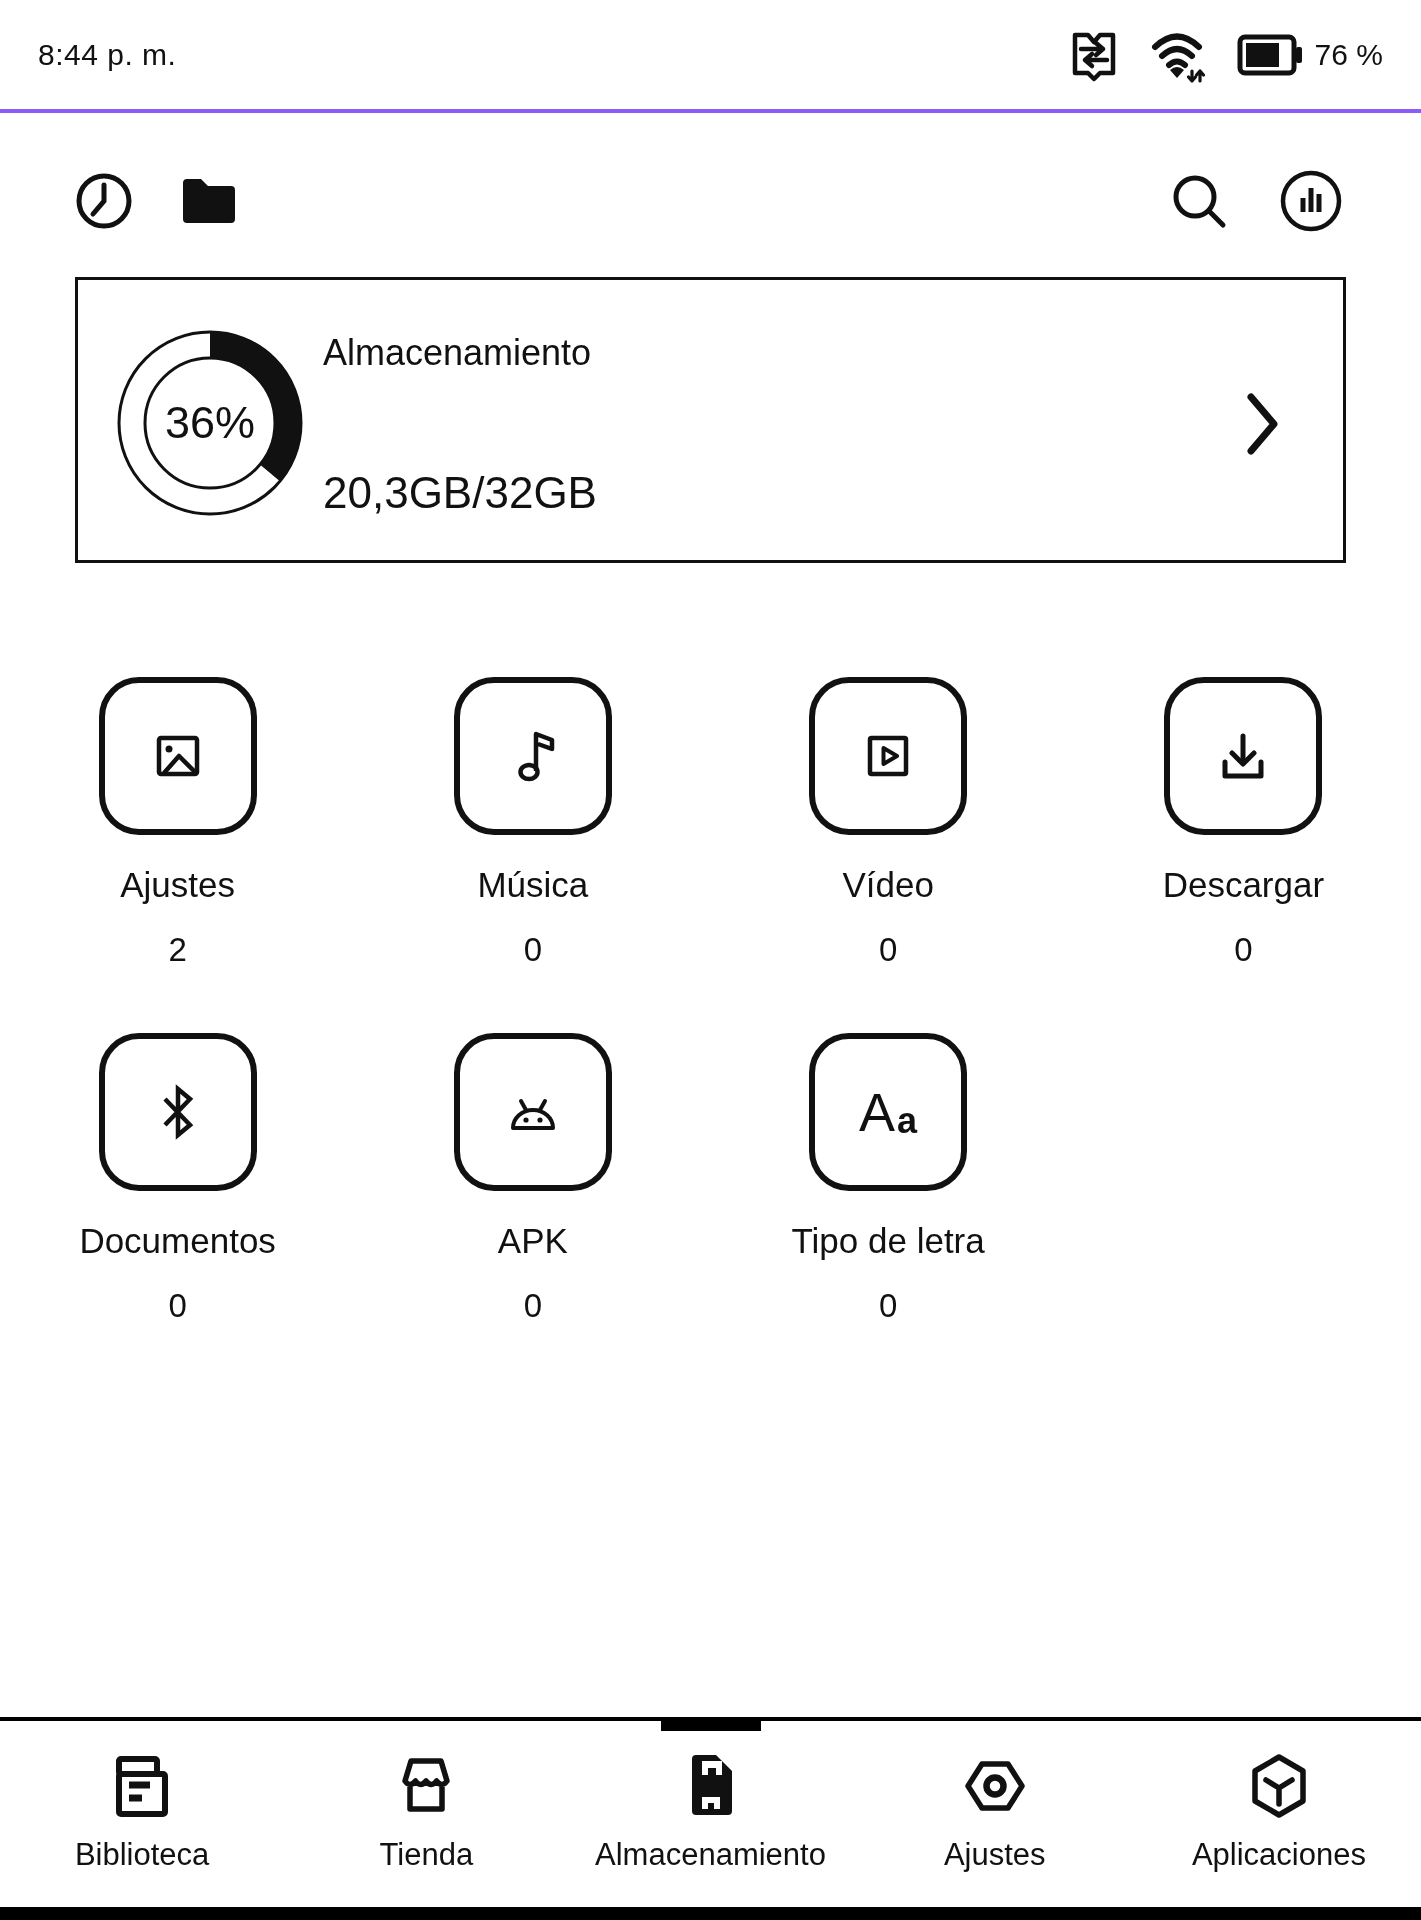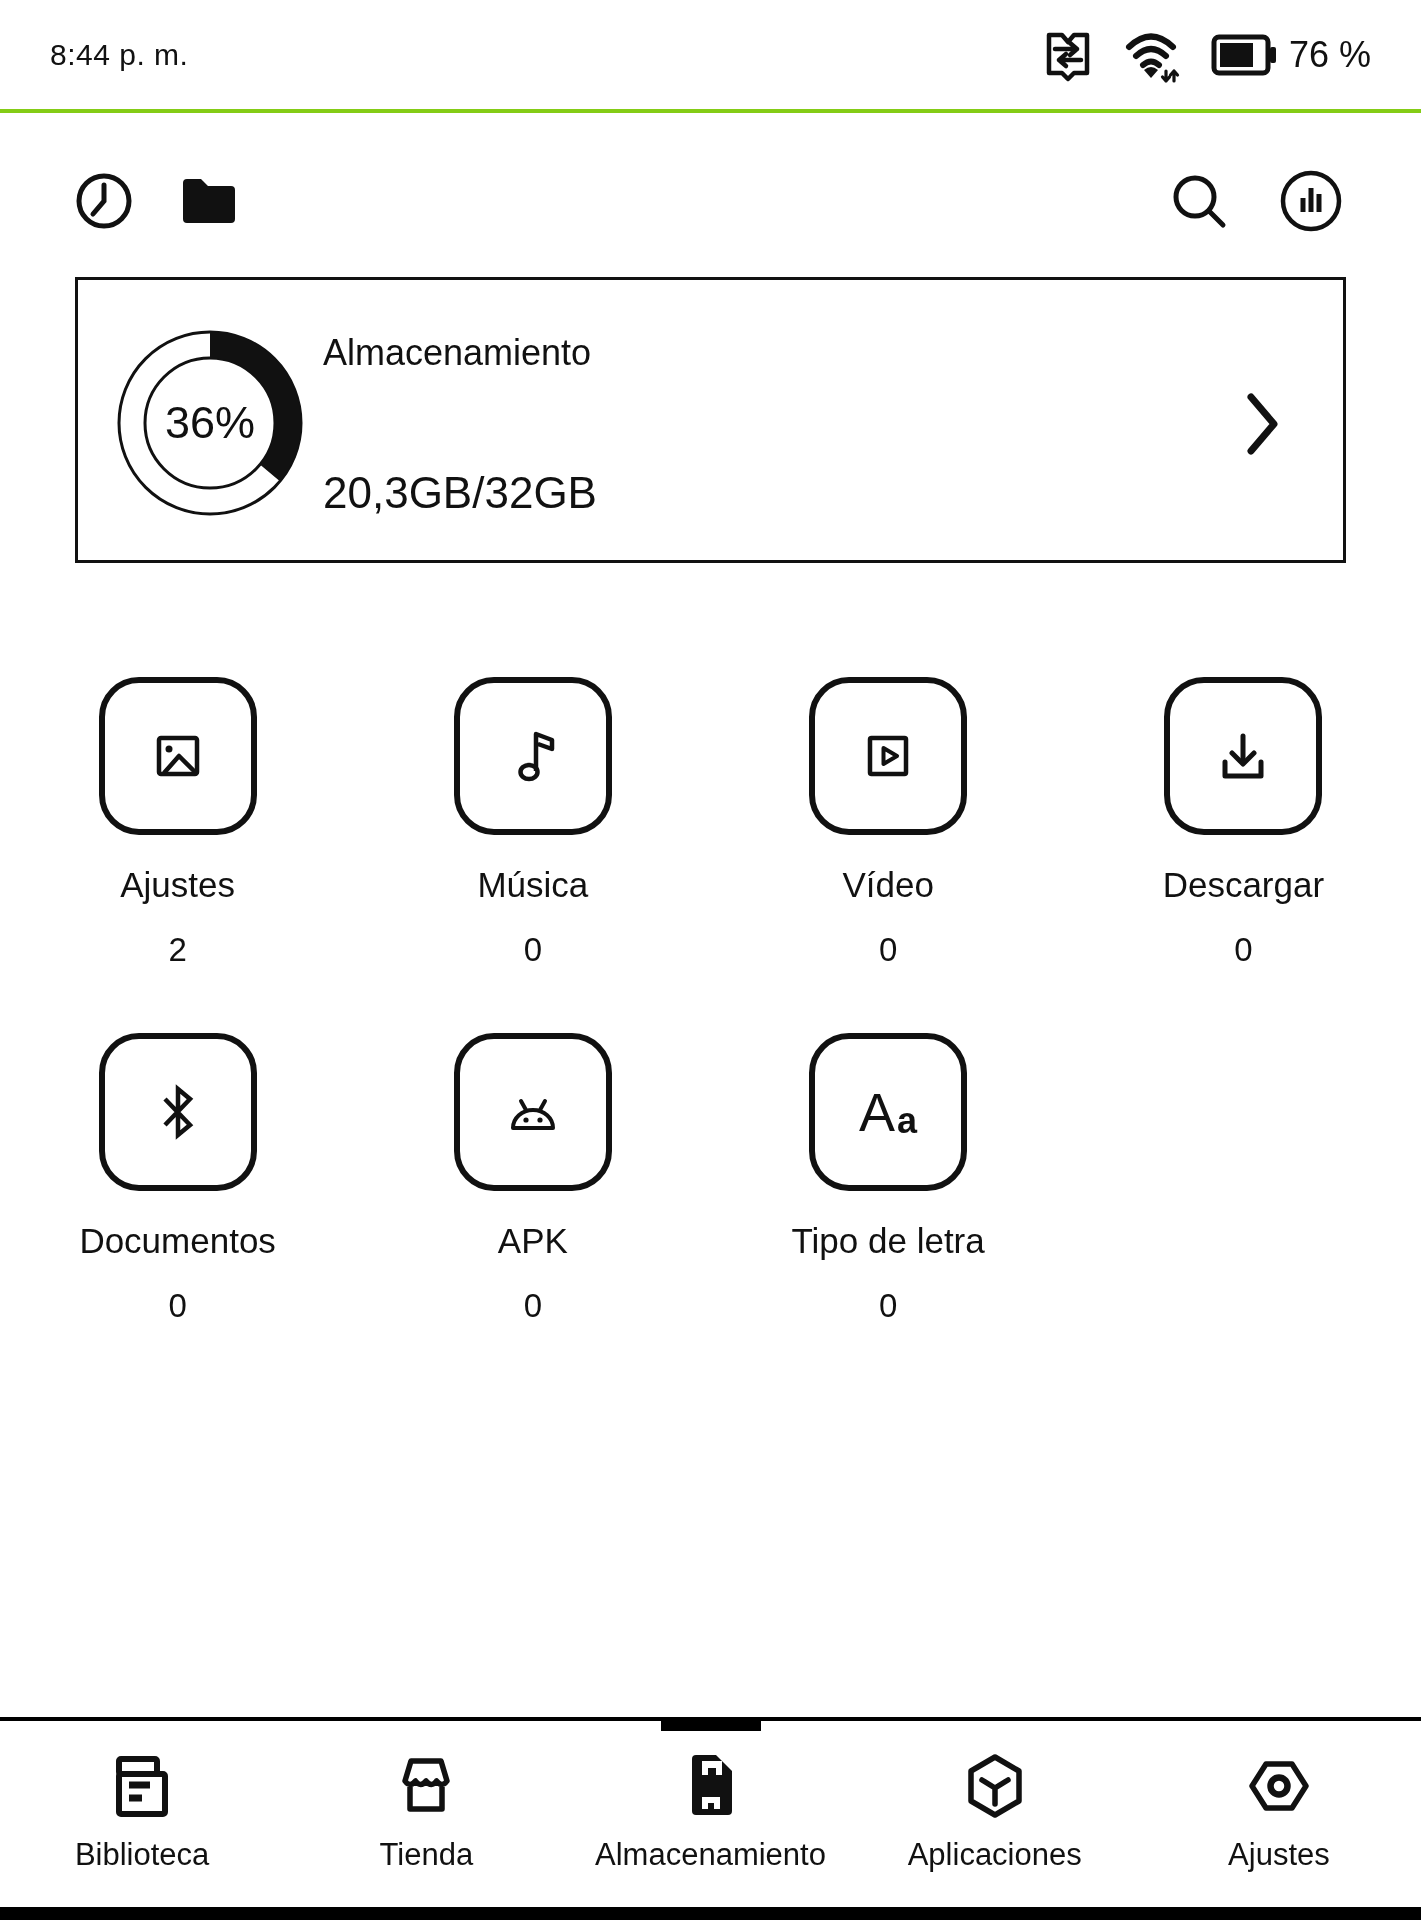--- a/index.html
+++ b/index.html
@@ -9,28 +9,28 @@
     background:#ffffff;
     color:#111;
     font-family:"Liberation Sans", sans-serif;
     overflow:hidden;
   }
   svg { display:block; }
 
   
   .statusbar {
     position:absolute; top:0; left:0; right:0; height:113px;
-    border-bottom:4px solid #84cc16;
+    border-bottom:4px solid #8b5cf6;
     display:flex; align-items:center; justify-content:space-between;
-    padding:0 50px;
+    padding:0 38px;
   }
   .time { font-size:30px; font-weight:500; letter-spacing:.5px; }
   .status-icons { display:flex; align-items:center; gap:28px; }
   .battery-wrap { display:flex; align-items:center; gap:12px; }
-  .battery-text { font-size:36px; font-weight:400; }
+  .battery-text { font-size:30px; font-weight:400; }
 
   
   .toolbar {
     position:absolute; top:168px; left:75px; right:77px;
     display:flex; align-items:center; justify-content:space-between;
   }
   .toolbar-group { display:flex; align-items:center; gap:46px; }
   .icon-btn { background:none; border:none; padding:0; cursor:pointer; }
 
   
@@ -312,32 +312,32 @@
         <path d="M13 3 Q9 3 9 7 V59 Q9 63 13 63 H45 Q49 63 49 59 V19 L33 3 Z" fill="#111"></path>
         <path d="M19 9 h20 v14 h-6 v-7 h-8 v7 h-6 z" fill="#fff"></path>
         <path d="M19 57 v-12 h18 v12 h-6 v-6 h-6 v6 z" fill="#fff"></path>
       </svg>
     </div>
     <div class="nav-label">Almacenamiento</div>
   </div>
 
   <div class="nav-item">
     <div class="nav-icon">
+      <svg width="66" height="58" viewBox="0 0 66 58" fill="none" stroke="#111" stroke-linejoin="round">
+        <path d="M20 7 H46 L60 29 L46 51 H20 L6 29 Z" stroke-width="5.5"></path>
+        <circle cx="33" cy="29" r="8.5" stroke-width="6.5"></circle>
+      </svg>
+    </div>
+    <div class="nav-label">Ajustes</div>
+  </div>
+
+  <div class="nav-item">
+    <div class="nav-icon">
       <svg width="60" height="66" viewBox="0 0 60 66" fill="none" stroke="#111" stroke-width="5.5" stroke-linejoin="round" stroke-linecap="round">
         <path d="M30 4 L54 18 V48 L30 62 L6 48 V18 Z"></path>
         <path d="M30 35 L17 27 M30 35 L43 27 M30 35 V51"></path>
       </svg>
     </div>
     <div class="nav-label">Aplicaciones</div>
   </div>
 
-  <div class="nav-item">
-    <div class="nav-icon">
-      <svg width="66" height="58" viewBox="0 0 66 58" fill="none" stroke="#111" stroke-linejoin="round">
-        <path d="M20 7 H46 L60 29 L46 51 H20 L6 29 Z" stroke-width="5.5"></path>
-        <circle cx="33" cy="29" r="8.5" stroke-width="6.5"></circle>
-      </svg>
-    </div>
-    <div class="nav-label">Ajustes</div>
-  </div>
-
   <div class="gesture-bar"></div>
 </nav>
 
 </body></html>

